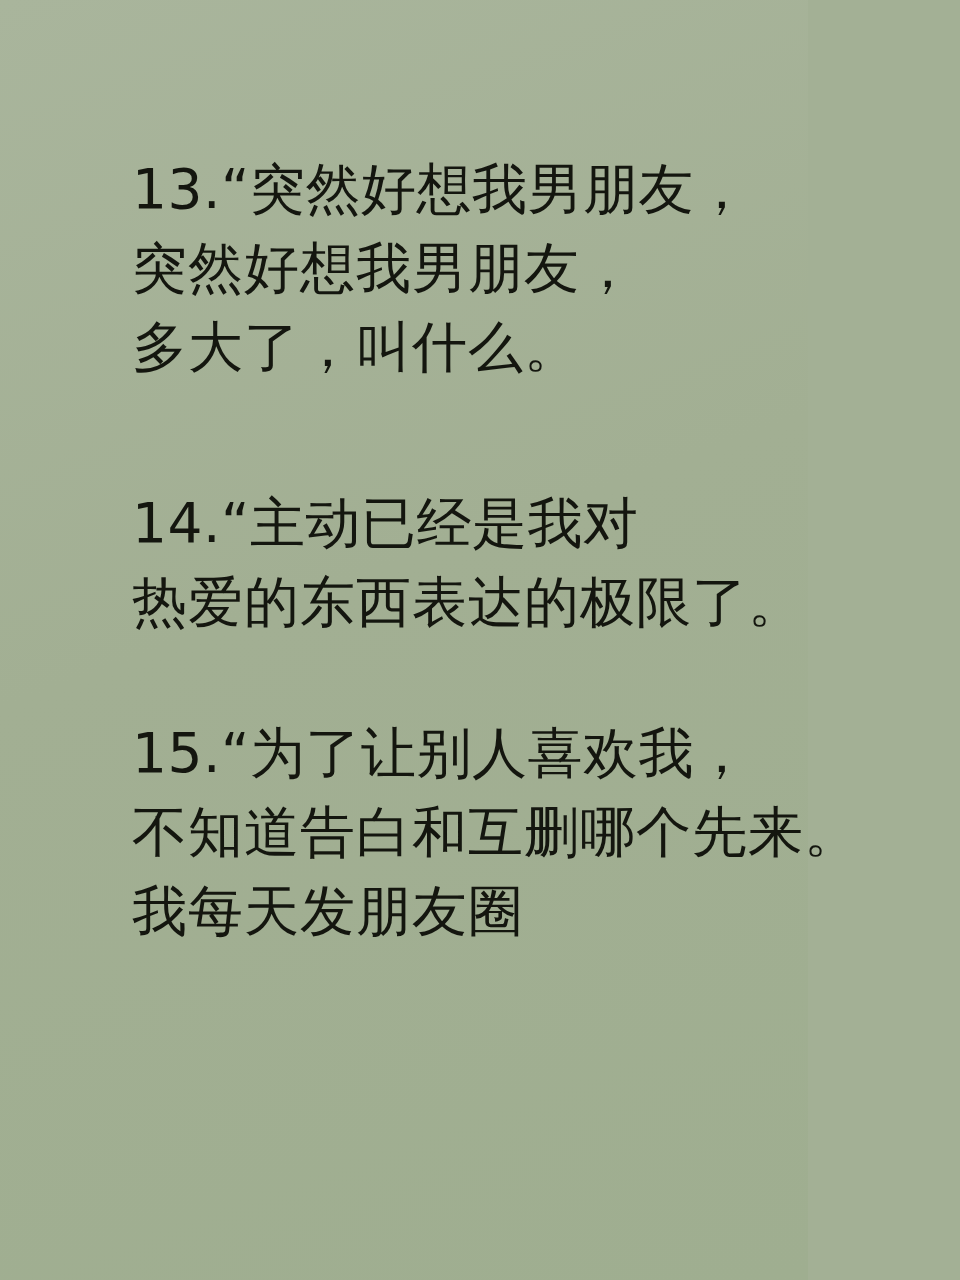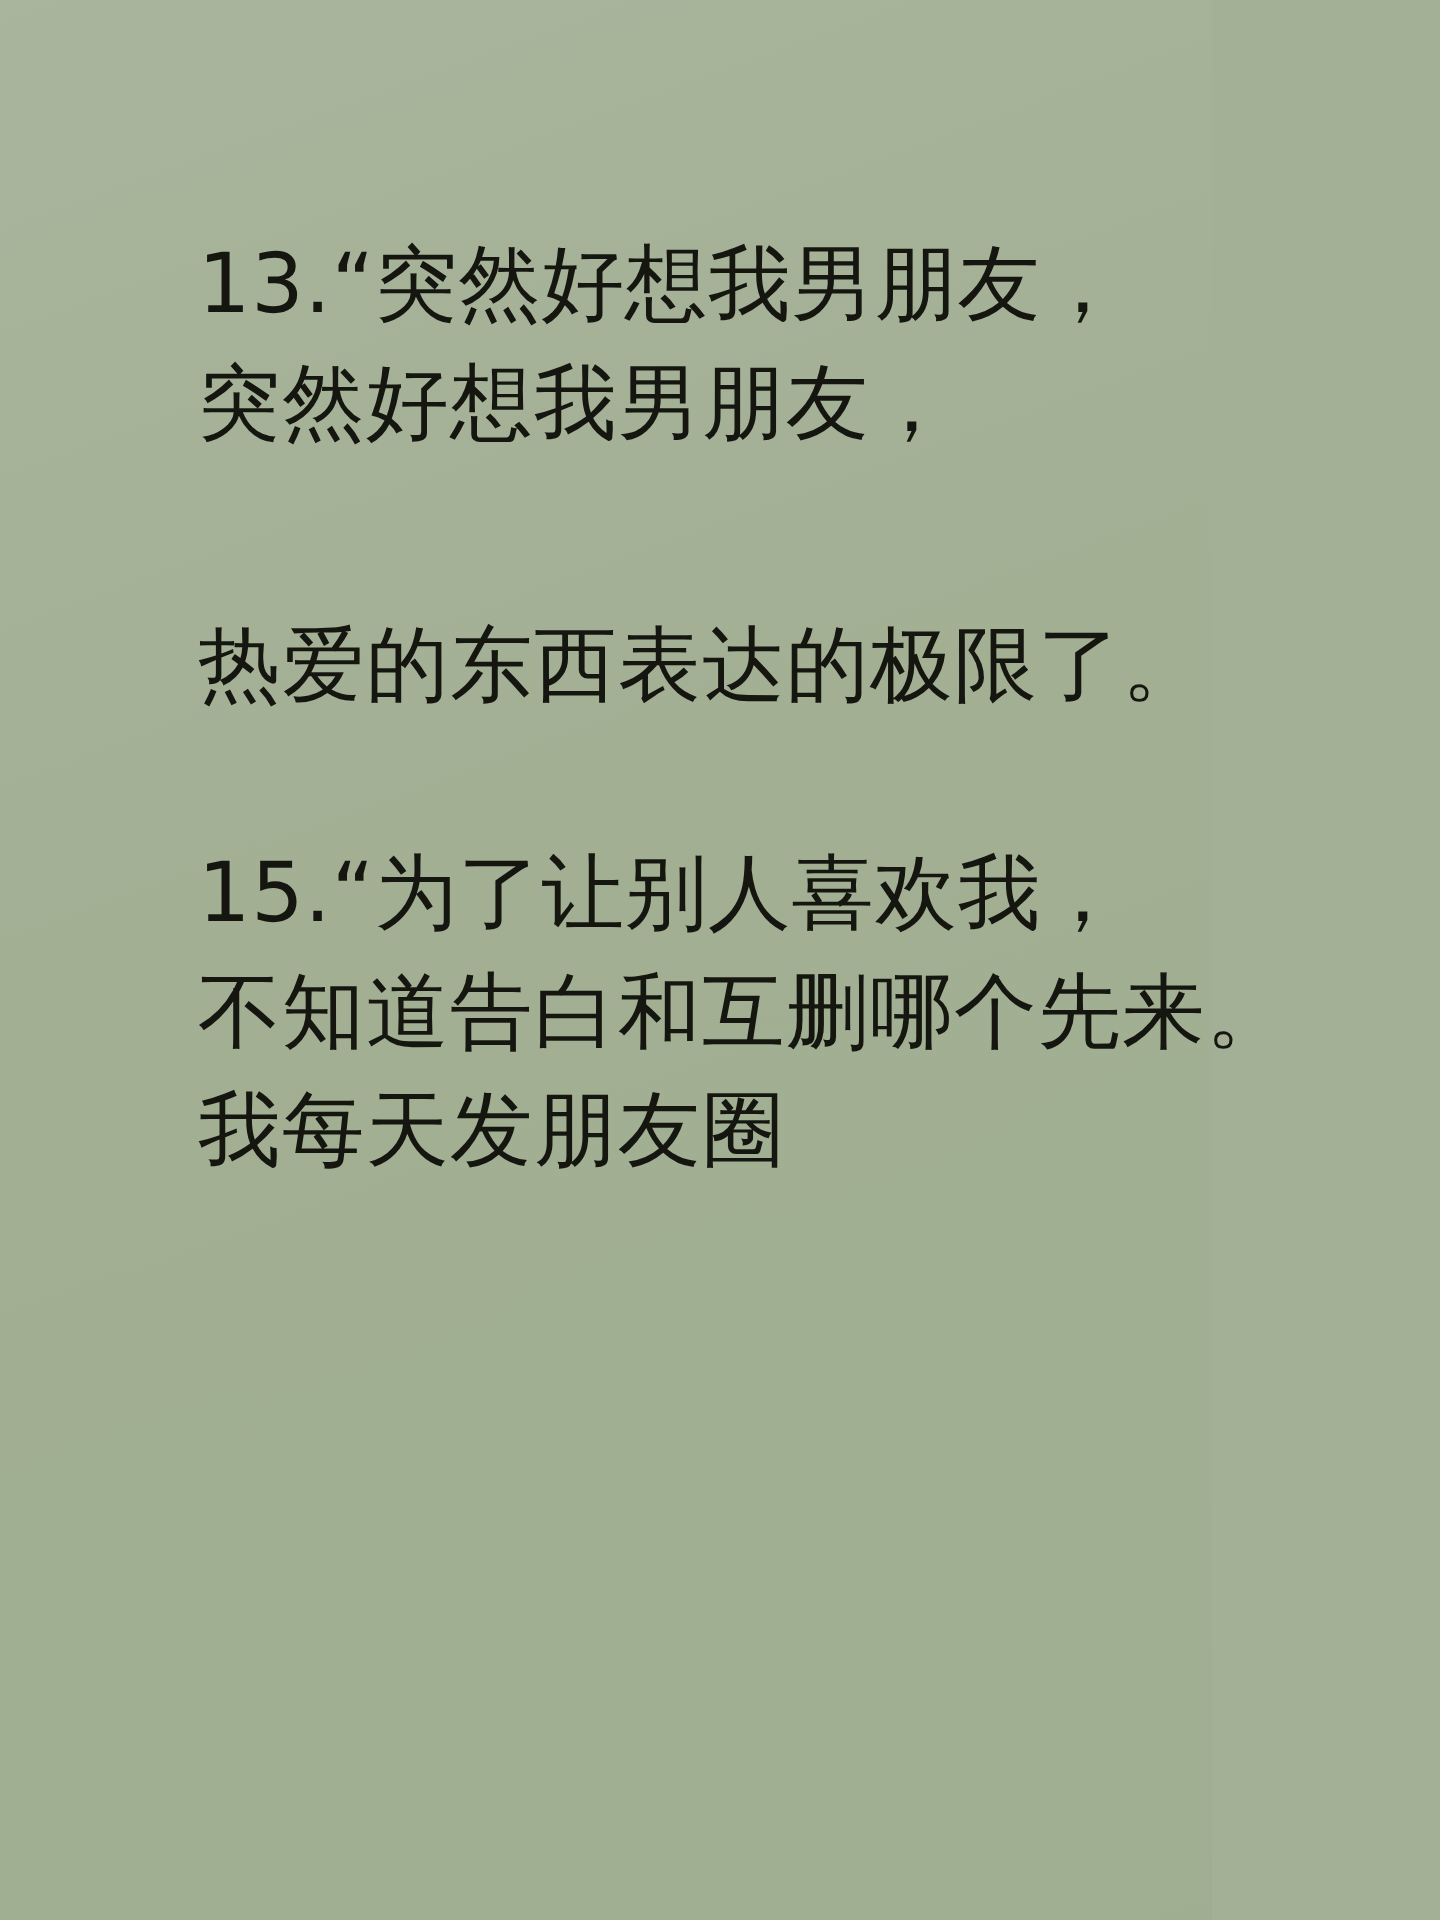--- a/index.html
+++ b/index.html
@@ -43,23 +43,25 @@
   }
 </style>
 </head>
 <body>
 
 <div class="page">
 
   <div class="quote-block block-13">
     <div class="quote-line first">13.“突然好想我男朋友，</div>
     <div class="quote-line">突然好想我男朋友，</div>
+    <div class="quote-line">多大了，叫什么。</div>
   </div>
 
   <div class="quote-block block-14">
+    <div class="quote-line first">14.“主动已经是我对</div>
     <div class="quote-line">热爱的东西表达的极限了。</div>
   </div>
 
   <div class="quote-block block-15">
     <div class="quote-line first">15.“为了让别人喜欢我，</div>
     <div class="quote-line">不知道告白和互删哪个先来。</div>
     <div class="quote-line">我每天发朋友圈</div>
   </div>
 
 </div>

